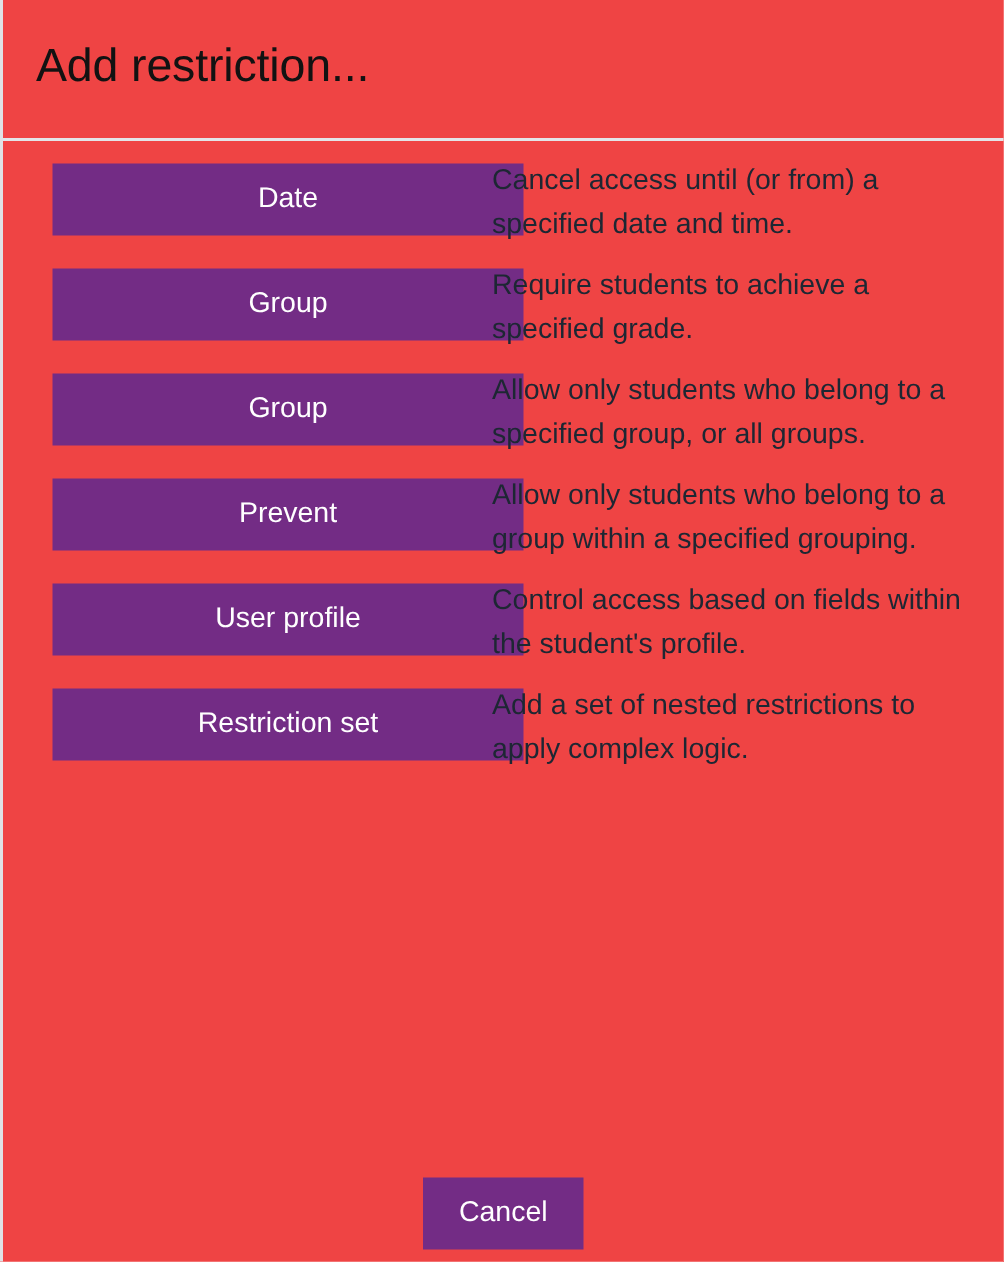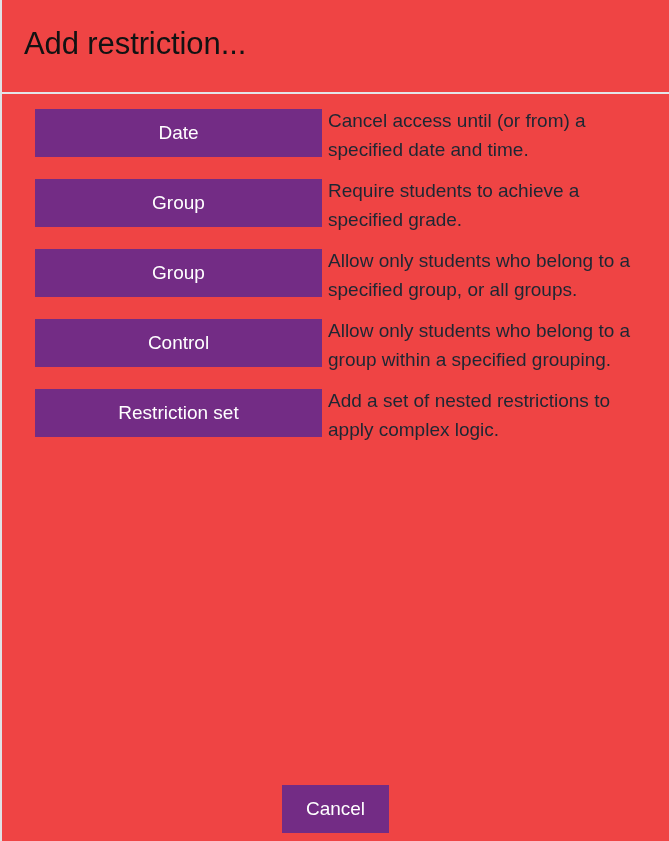--- a/index.html
+++ b/index.html
@@ -65,21 +65,21 @@
   .btn-cell {
     width: 326px;
     flex: 0 0 326px;
     box-sizing: border-box;
     padding-left: 33px;
     padding-top: 15px;
   }
 
   .restriction-btn {
     display: block;
-    width: 287px;
+    width: 314px;
     height: 48px;
     line-height: 48px;
     background: #732c85;
     color: #ffffff;
     border: 0;
     border-radius: 0;
     font-family: "Liberation Sans", sans-serif;
     font-size: 19px;
     text-align: center;
     cursor: pointer;
@@ -163,27 +163,35 @@
         <div class="btn-cell">
           <button class="restriction-btn">Group</button>
         </div>
         <div class="desc-cell">
           <p class="desc-text">Allow only students who belong to a specified group, or all groups.</p>
         </div>
       </li>
 
       <li class="restriction-row">
         <div class="btn-cell">
-          <button class="restriction-btn">Control</button>
+          <button class="restriction-btn">Prevent</button>
         </div>
         <div class="desc-cell">
           <p class="desc-text">Allow only students who belong to a group within a specified grouping.</p>
         </div>
       </li>
 
+      <li class="restriction-row">
+        <div class="btn-cell">
+          <button class="restriction-btn">User profile</button>
+        </div>
+        <div class="desc-cell">
+          <p class="desc-text">Control access based on fields within the student's profile.</p>
+        </div>
+      </li>
 
       <li class="restriction-row">
         <div class="btn-cell">
           <button class="restriction-btn">Restriction set</button>
         </div>
         <div class="desc-cell">
           <p class="desc-text">Add a set of nested restrictions to apply complex logic.</p>
         </div>
       </li>
 

